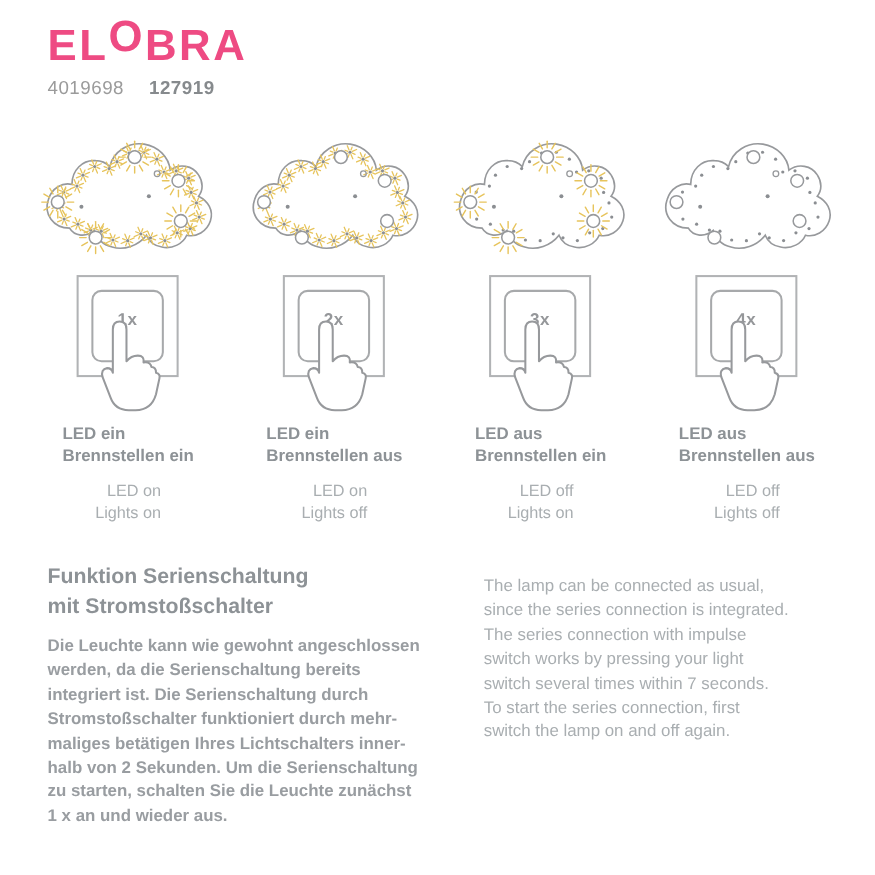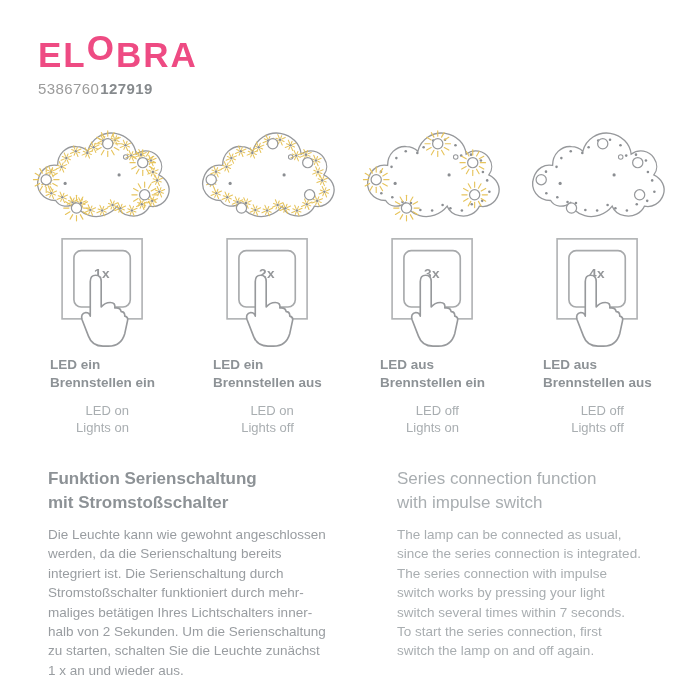--- a/index.html
+++ b/index.html
@@ -14,57 +14,57 @@
   *{box-sizing:border-box}
   html,body{margin:0;padding:0}
   body{
     width:700px;height:700px;background:#ffffff;
     font-family:"Liberation Sans",sans-serif;
     overflow:hidden;
   }
   .page{position:relative;width:700px;height:700px;background:#fff}
 
   
-  header{padding:36px 38px 0}
+  header{padding:18px 38px 0}
   .logo{color:var(--brand);font-weight:bold;font-size:35px;letter-spacing:2px;line-height:38px}
   .logo .raised{display:inline-block;transform:translateY(-7px)}
   .product-numbers{margin-top:6px;font-size:15px;color:var(--num);letter-spacing:.4px}
-  .product-numbers b{color:#868a8d;margin-left:1px}
+  .product-numbers b{color:#868a8d;margin-left:20px}
 
   
   .columns{display:grid;grid-template-columns:repeat(4,1fr);padding:0 20px;margin-top:24px}
   .column{display:flex;flex-direction:column;align-items:center}
   svg.cloud{width:152px;height:106px;display:block}
   svg.switch{width:100px;height:113px;display:block;margin-top:9px}
   .cloud-outline{fill:#fff;stroke:var(--line);stroke-width:1.4}
   .sw-outer{fill:#fff;stroke:#b1b3b5;stroke-width:1.8}
   .sw-inner{fill:#fff;stroke:#a7a9ab;stroke-width:1.8}
   .sw-count{fill:#95979a;font-size:15px;font-weight:bold;text-anchor:middle;letter-spacing:.5px}
   .hand{fill:#fff;stroke:var(--line);stroke-width:1.8;stroke-linejoin:round;stroke-linecap:round}
   .label-de{margin-top:7px;font-size:13.5px;font-weight:bold;color:var(--ink);line-height:18px;text-align:left}
   .label-en{margin-top:10px;font-size:13px;color:var(--ink-light);line-height:17px;text-align:right}
   .pre{white-space:pre}
 
   
-  .info{display:flex;padding:0 48px;margin-top:31px;gap:16px}
+  .info{display:flex;padding:0 38px;margin-top:31px;gap:16px}
   .info-col.de{flex:0 0 333px}
   .info-col.en{flex:1}
   .info h2{margin:0;font-size:17px;line-height:24px;font-weight:bold;color:var(--ink)}
   .info .en h2{font-weight:normal;color:var(--ink-light)}
-  .info p{margin:10px 0 0;font-size:13.5px;line-height:19.4px;color:#999da1;font-weight:normal}
+  .info p{margin:10px 0 0;font-size:13.5px;line-height:19.4px;color:#999da1;font-weight:bold}
   .info .en p{font-weight:normal;color:var(--ink-light)}
 </style>
 </head>
 <body>
 
 <div class="page">
 
   <header>
     <div class="logo"><span>EL</span><span class="raised">O</span><span>BRA</span></div>
-    <div class="product-numbers"><span>5386760</span><b>127919</b></div>
+    <div class="product-numbers"><span>4019698</span><b>127919</b></div>
   </header>
 
   <main class="columns">
       <div class="column">
     <svg class="cloud" viewBox="0 0 160 112" xmlns="http://www.w3.org/2000/svg">
       <path class="cloud-outline" d="M30,84 C16,84 8,72 12,60 C15,50 24,45 32,47 C32,35 41,26 52,27 C57,27 61,29 64,32 C67,19 80,11 93,13 C105,15 114,24 115,35 C123,29 134,31 139,39 C143,45 143,52 139,57 C147,61 152,69 149,78 C146,87 137,92 129,90 C126,97 117,102 108,100 C102,99 97,95 95,90 C88,99 76,103 66,100 C58,98 52,92 51,86 C44,92 34,91 30,84 Z"></path>
       <g class="deco">
             <line x1="38.947086094590254" y1="81.42667384617341" x2="41.26504573100722" y2="82.36319032971319" stroke="#e7c45c" stroke-width="1.1" stroke-linecap="round"></line>
             <line x1="37.820535369827475" y1="82.57306019225013" x2="39.34438677093564" y2="86.16302912071464" stroke="#e7c45c" stroke-width="1.1" stroke-linecap="round"></line>
             <line x1="36.213326153826586" y1="82.58708609459025" x2="35.2768096702868" y2="84.90504573100722" stroke="#e7c45c" stroke-width="1.1" stroke-linecap="round"></line>
@@ -830,22 +830,20 @@
       <p class="pre">Die Leuchte kann wie gewohnt angeschlossen
 werden, da die Serienschaltung bereits
 integriert ist. Die Serienschaltung durch
 Stromstoßschalter funktioniert durch mehr-
 maliges betätigen Ihres Lichtschalters inner-
 halb von 2 Sekunden. Um die Serienschaltung
 zu starten, schalten Sie die Leuchte zunächst
 1 x an und wieder aus.</p>
     </div>
     <div class="info-col en">
-      <h2 class="pre">Series connection function
-with impulse switch</h2>
       <p class="pre">The lamp can be connected as usual,
 since the series connection is integrated.
 The series connection with impulse
 switch works by pressing your light
 switch several times within 7 seconds.
 To start the series connection, first
 switch the lamp on and off again.</p>
     </div>
   </section>
 

